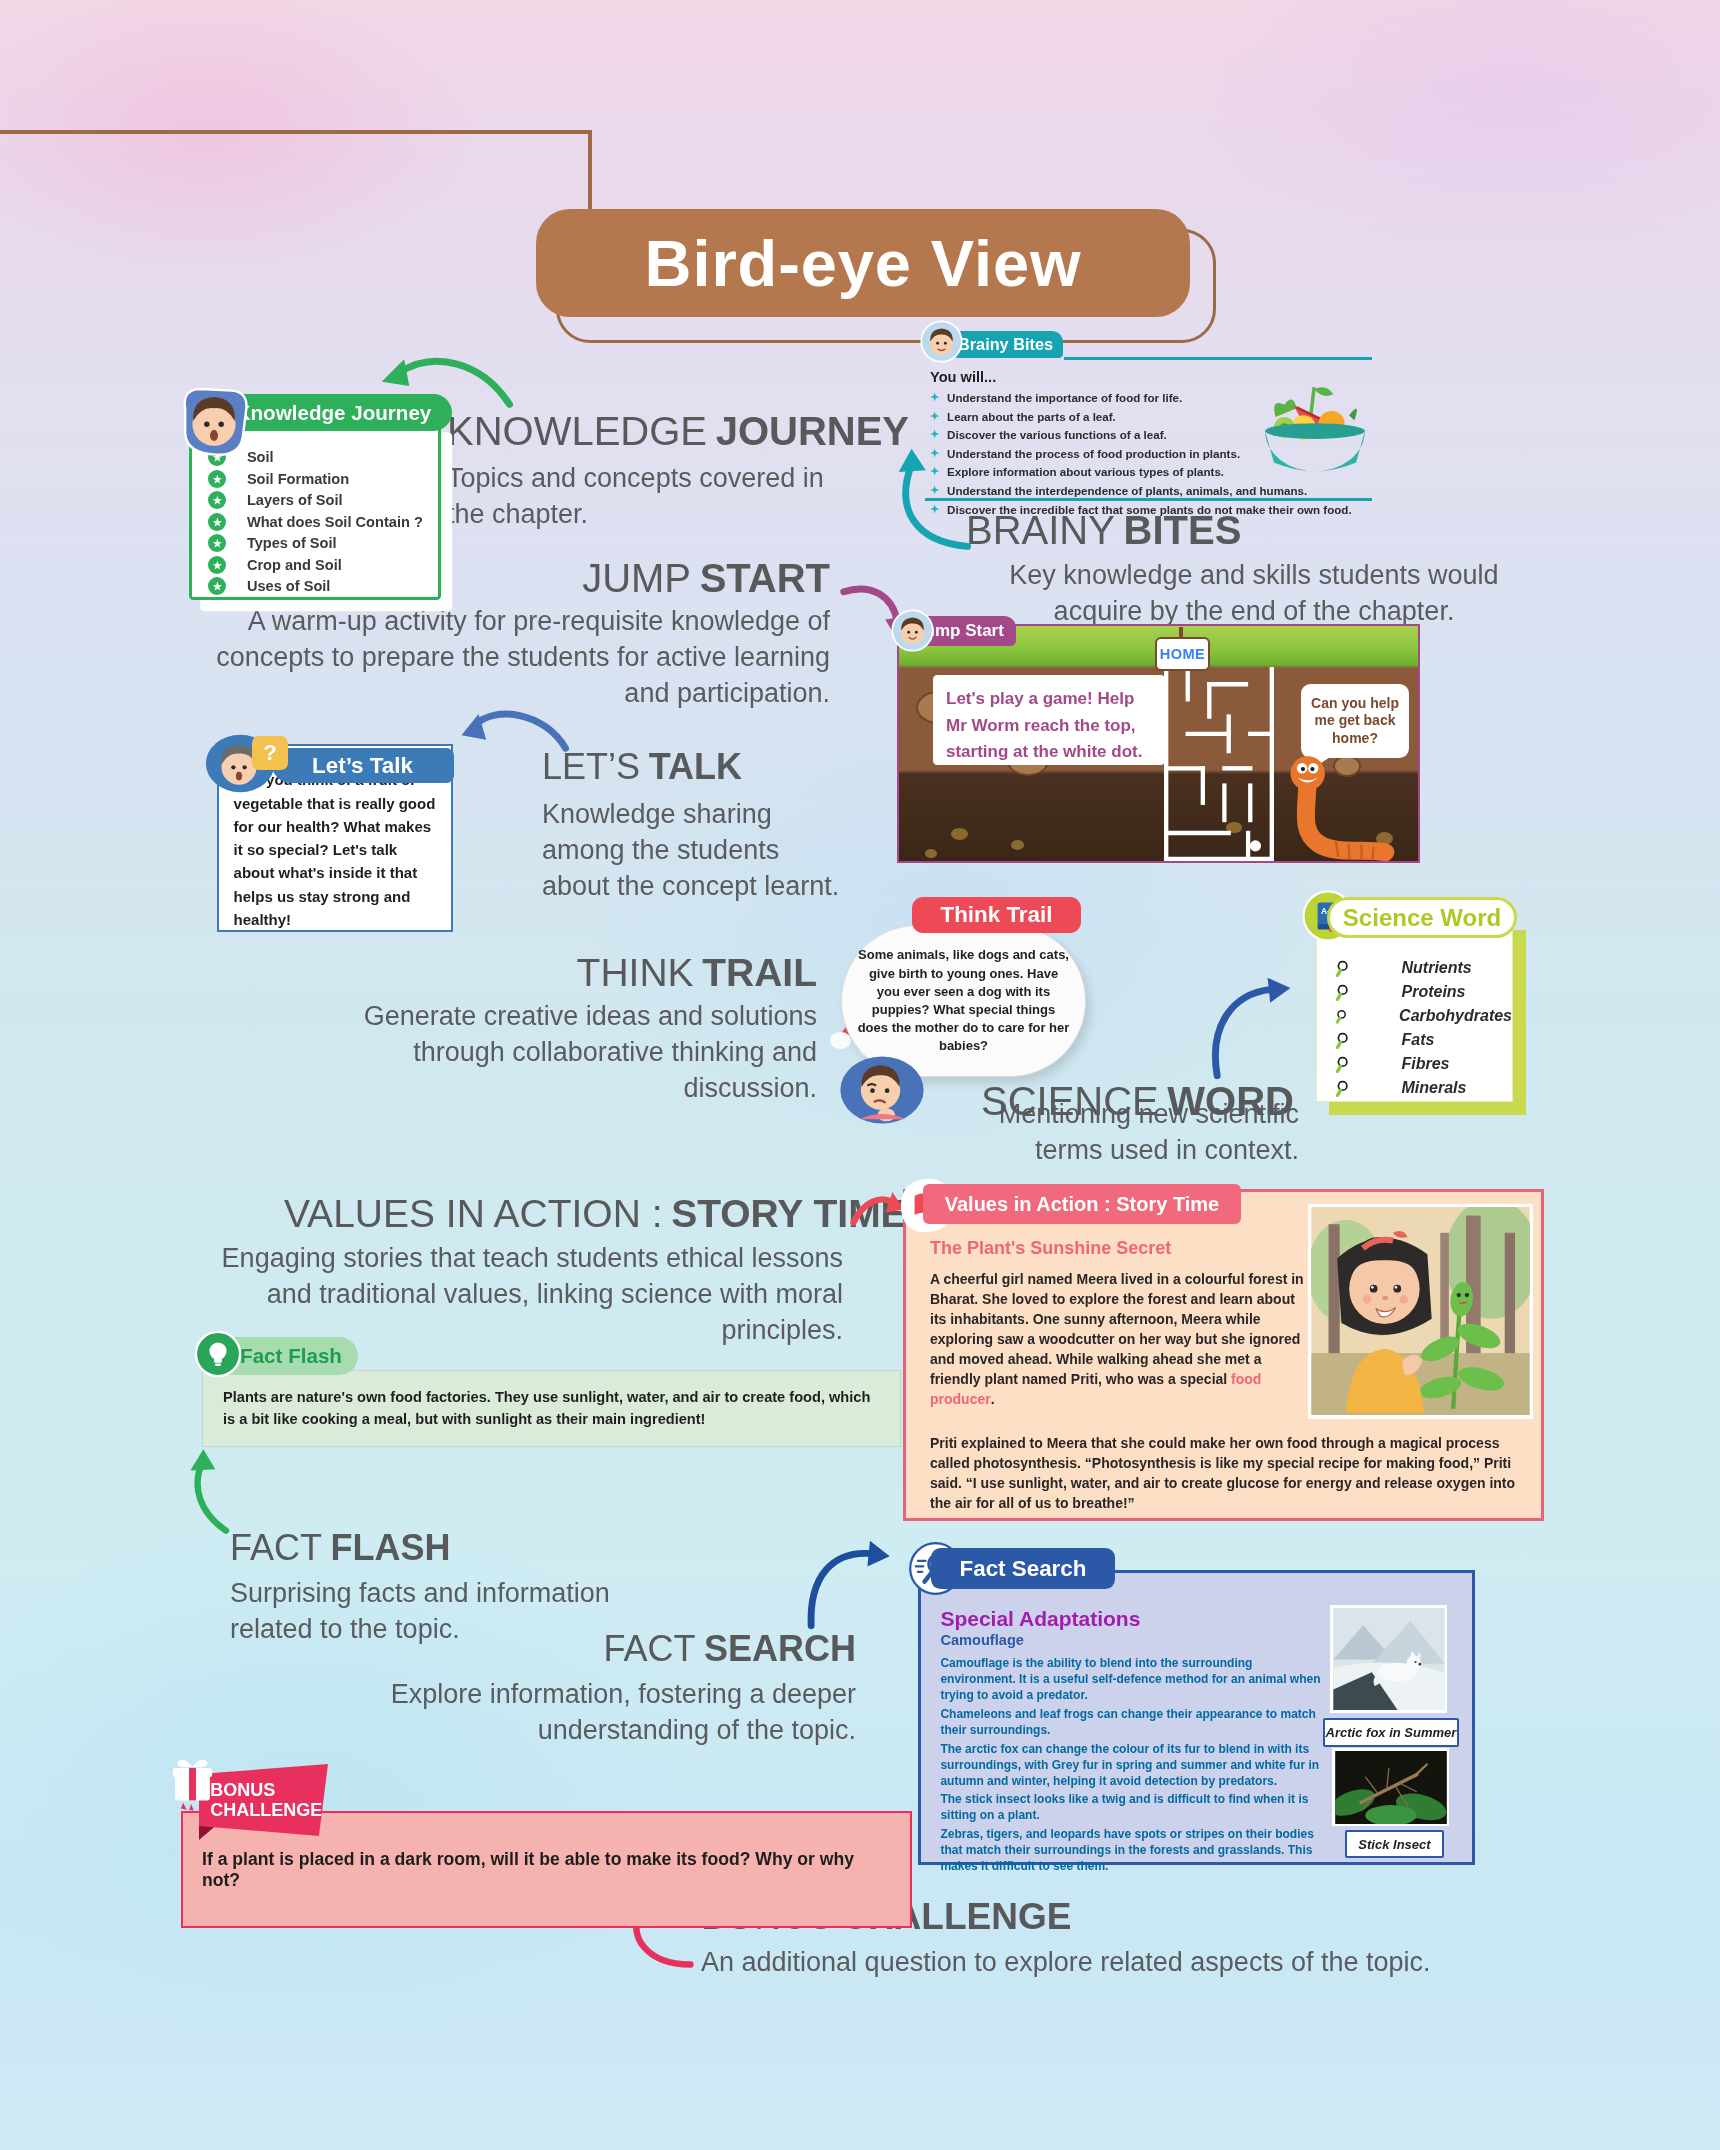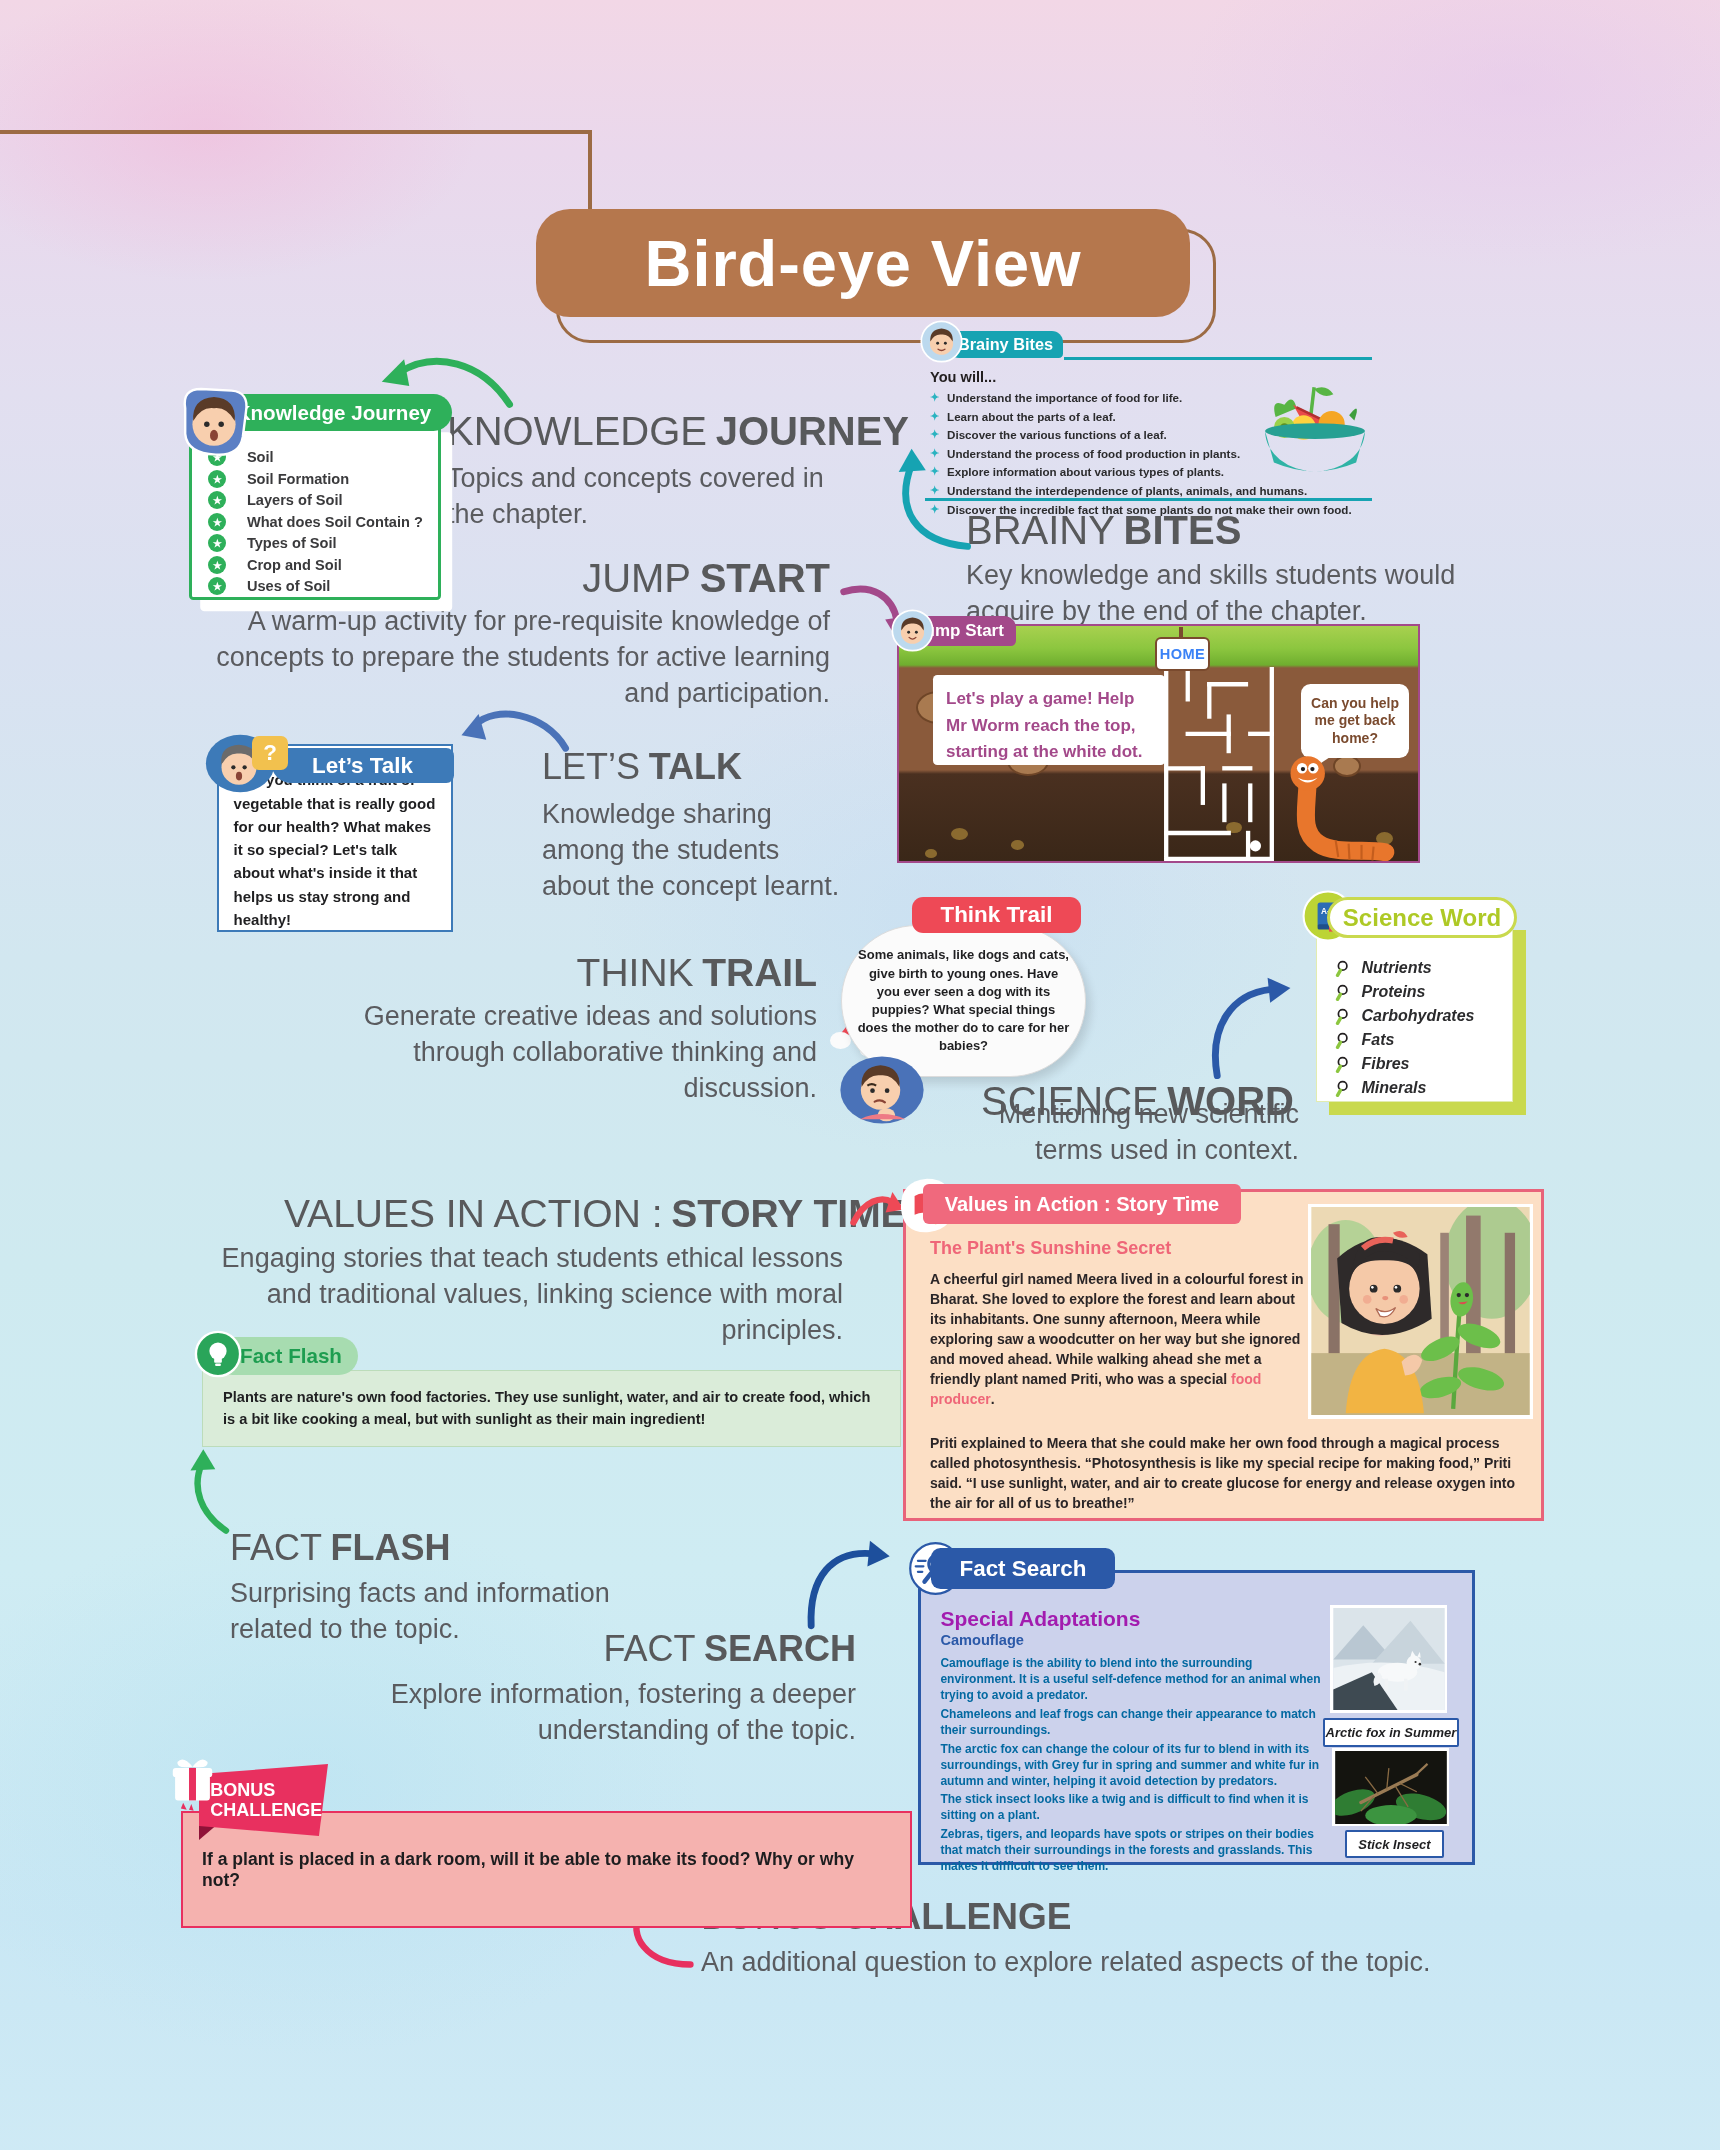--- a/index.html
+++ b/index.html
@@ -66,21 +66,21 @@
   .lt-q span{color:#fff;font-size:22.4px;font-weight:800;}
   
   .tt-pill{left:912px;top:897px;width:169px;height:36px;background:#ee4956;border-radius:11.2px;font-size:22.4px;z-index:14;}
   .tt-cloud{position:absolute;left:841px;top:925px;width:243px;height:150px;background:#fbfbfb;border:1.3px solid #dcdcdc;border-radius:77px;box-shadow:4.3px 6px 9.5px rgba(0,0,0,.12);z-index:12;display:flex;align-items:center;justify-content:center;text-align:center;}
   .tt-bump{position:absolute;background:#fbfbfb;border-radius:50%;z-index:11;}
   .tt-cloud span{display:block;width:215px;font-size:13px;font-weight:700;color:#1f1f21;line-height:1.4;}
   
   .sw-head{position:absolute;left:1327px;top:897px;width:190px;height:41px;background:#fff;border:3.4px solid #c9d94e;border-radius:20.6px;display:flex;align-items:center;justify-content:center;z-index:13;box-sizing:border-box;}
   .sw-head span{color:#aec926;font-weight:800;font-size:24px;}
   .sw-box{position:absolute;left:1316px;top:917px;width:197px;height:185px;background:#fff;border:1.3px solid #e2ecb0;box-shadow:13px 13px 0 #c9d94e;z-index:10;padding:38px 0 0 18px;box-sizing:border-box;}
-  .sw-box .row{display:flex;align-items:center;height:24px;}
+  .sw-box .row{display:flex;align-items:center;height:24px;gap:40px;}
   .sw-box .row span{font-size:16px;font-style:italic;font-weight:700;color:#2b2b2d;}
   .sw-mag{margin-right:9.5px;}
   
   .va-banner{position:absolute;left:923px;top:1184px;width:318px;height:40px;background:#f0697d;border-radius:6px;display:flex;align-items:center;justify-content:center;z-index:13;}
   .va-banner span{color:#fff;font-weight:800;font-size:20px;}
   .va-box{position:absolute;left:903px;top:1189px;width:641px;height:332px;background:#fcdfc5;border:3px solid #e8637a;box-sizing:border-box;z-index:9;}
   .va-title{position:absolute;left:930px;top:1238px;font-size:18px;font-weight:800;color:#ef6678;z-index:10;}
   .va-p1{position:absolute;left:930px;top:1269px;width:375px;font-size:14px;line-height:1.43;font-weight:600;color:#2a2527;z-index:10;}
   .va-p1 .hl{color:#ef6678;font-weight:800;}
   .va-p2{position:absolute;left:930px;top:1433px;width:599px;font-size:14px;line-height:1.43;font-weight:600;color:#2a2527;z-index:10;}
@@ -234,21 +234,21 @@
       <circle cx="30" cy="52" r="12" fill="#9ad14b"></circle>
         <circle cx="30" cy="52" r="5" fill="#5e8f23"></circle>
       <path d="M8,56 A57,46 0 0 0 122,56 L112,92 Q65,112 18,92 Z" fill="#2fb3a5"></path>
       <ellipse cx="65" cy="56" rx="57" ry="9" fill="#27a093"></ellipse>
     </svg>
   </div>
   <div class="bb-line" style="left:925px;top:498px;width:447px;"></div>
   <div class="sh" style="left:966px;top:508px;">
     <span class="w1">BRAINY</span><span class="w2">BITES</span>
   </div>
-  <div class="sd" style="left:966px;top:558px;width:576px;">Key knowledge and skills students would acquire by the end of the chapter.</div>
+  <div class="sd" style="left:966px;top:558px;width:576px;text-align:center;">Key knowledge and skills students would acquire by the end of the chapter.</div>
   <svg class="arrow" style="left:875px;top:445px;width:99px;height:108px;" viewBox="0 0 230 250">
     <path d="M215,235 C95,225 45,150 85,45" fill="none" stroke="#16a3b2" stroke-width="16" stroke-linecap="round"></path>
     <polygon points="85,8 55,62 118,58" fill="#16a3b2"></polygon>
   </svg>
 
   <div class="sh right" style="left:430px;top:556px;width:400px;">
     <span class="w1">JUMP</span><span class="w2">START</span>
   </div>
   <div class="sd right" style="left:211px;top:604px;width:619px;">A warm-up activity for pre-requisite knowledge of concepts to prepare the students for active learning and participation.</div>
   <svg class="arrow" style="left:837px;top:581px;width:69px;height:62px;" viewBox="0 0 160 145">

